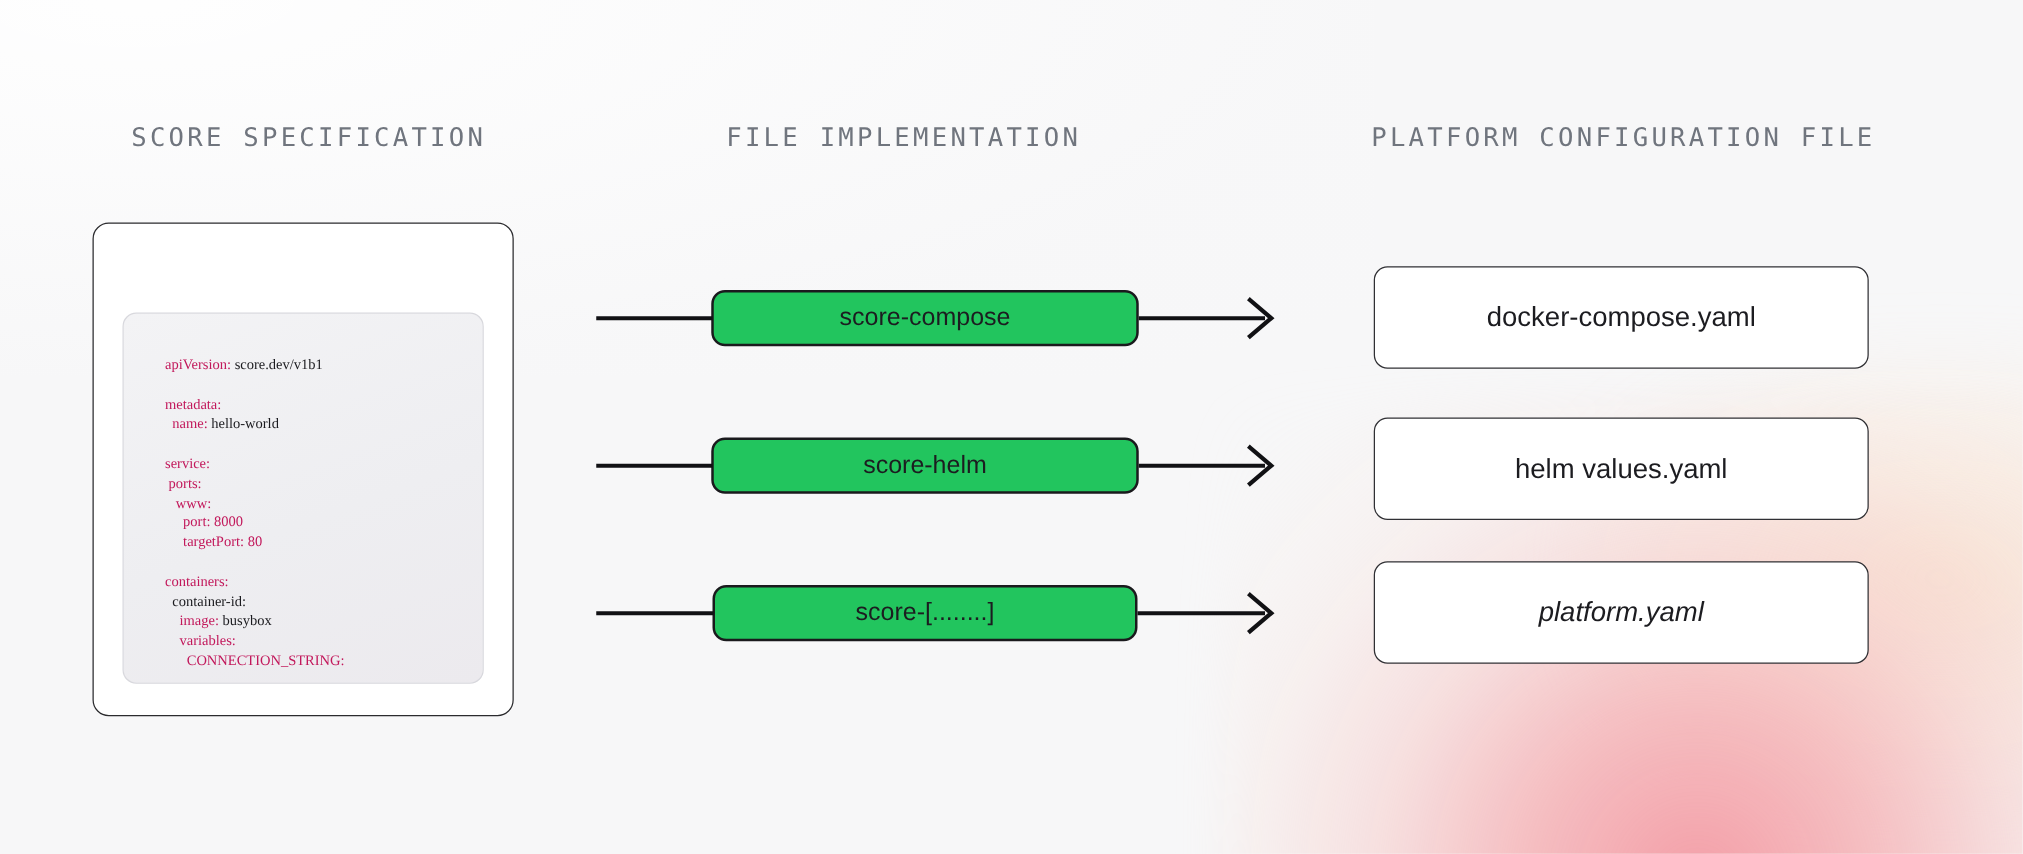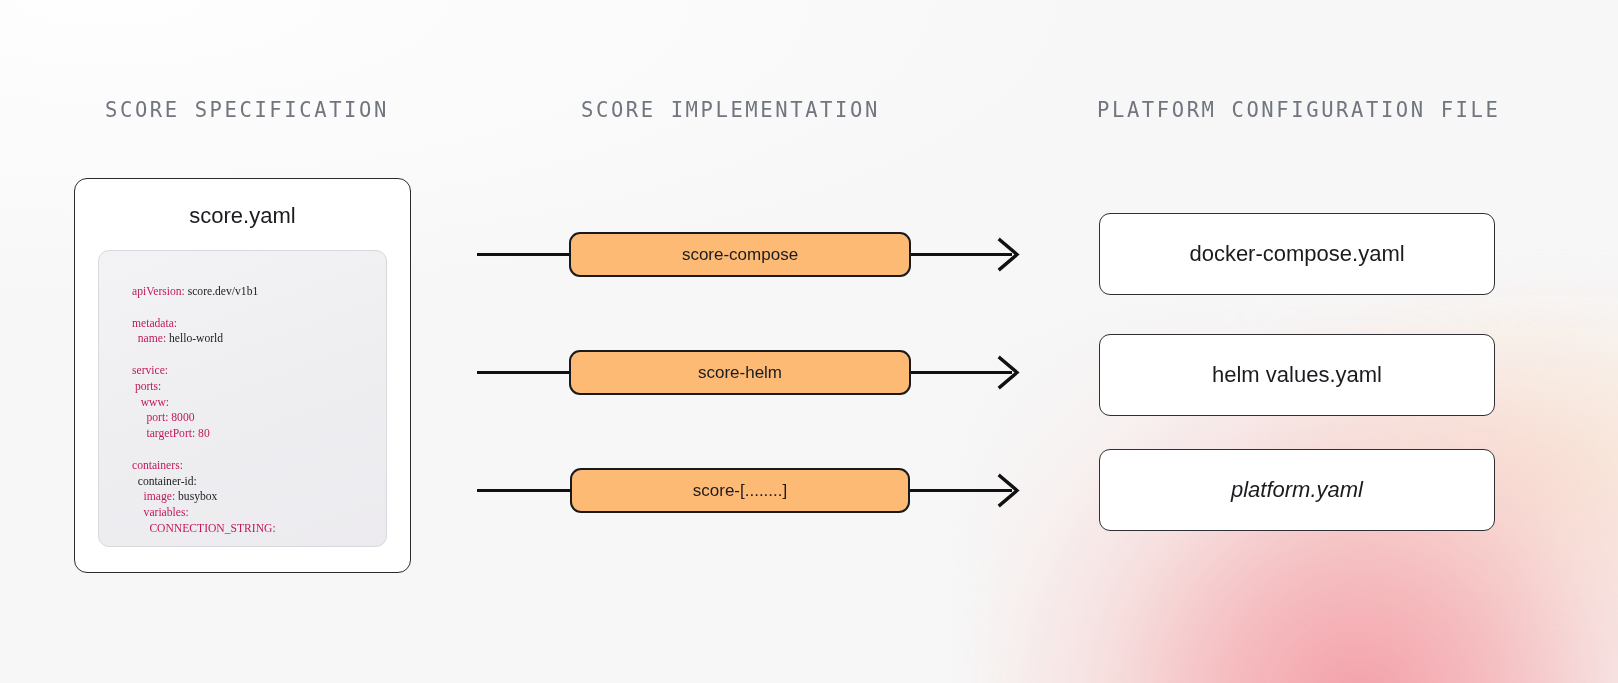--- a/index.html
+++ b/index.html
@@ -125,27 +125,27 @@
   .yv { color: #1b1b1f; }   
   .yall { color: #c2185b; text-align: right; } 
   .yblank { display: block; height: 15.8px; }
 
   
   .impl-pill {
     position: absolute;
     left: 569px;
     width: 342px;
     height: 45px;
-    background: #fdba74;
+    background: #22c55e;
     border: 2.1px solid #1a1a1d;
     border-radius: 11px;
     display: flex;
     align-items: center;
     justify-content: center;
-    font-size: 17px;
+    font-size: 20px;
     color: #1c1c20;
   }
   #impl-pill-0 { top: 232px; }
   #impl-pill-1 { top: 350px; }
   #impl-pill-2 { top: 468px; width: 340px; left: 570px; }
 
   
   .cfg-box {
     position: absolute;
     left: 1099px;
@@ -174,25 +174,24 @@
 </head>
 <body>
 
 <div id="bg-glow-top"></div>
 <div id="bg-glow-peach"></div>
 <div id="bg-glow-pink"></div>
 
 <div id="diagram-root">
 
   <div class="col-header" id="header-spec">SCORE SPECIFICATION</div>
-  <div class="col-header" id="header-impl">SCORE IMPLEMENTATION</div>
+  <div class="col-header" id="header-impl">FILE IMPLEMENTATION</div>
   <div class="col-header" id="header-plat">PLATFORM CONFIGURATION FILE</div>
 
   <div id="score-card">
-    <div id="score-card-title">score.yaml</div>
     <div id="yaml-box">
       <div id="yaml-code"><div><span class="yk">apiVersion:</span><span class="yv"> score.dev/v1b1</span></div><span class="yblank"></span><div><span class="yk">metadata:</span></div><div><span class="yk">  name:</span><span class="yv"> hello-world</span></div><span class="yblank"></span><div><span class="yk">service:</span></div><div><span class="yk"> ports:</span></div><div><span class="yk">   www:</span></div><div><span class="yall">     port: 8000</span></div><div><span class="yall">     targetPort: 80</span></div><span class="yblank"></span><div><span class="yk">containers:</span></div><div><span class="yv">  container-id:</span></div><div><span class="yk">    image:</span><span class="yv"> busybox</span></div><div><span class="yk">    variables:</span></div><div><span class="yall">      CONNECTION_STRING:</span></div></div>
     </div>
   </div>
 
   <div class="impl-pill" id="impl-pill-0">score-compose</div>
   <div class="impl-pill" id="impl-pill-1">score-helm</div>
   <div class="impl-pill" id="impl-pill-2">score-[........]</div>
 
   <div class="cfg-box" id="cfg-box-0">docker-compose.yaml</div>

